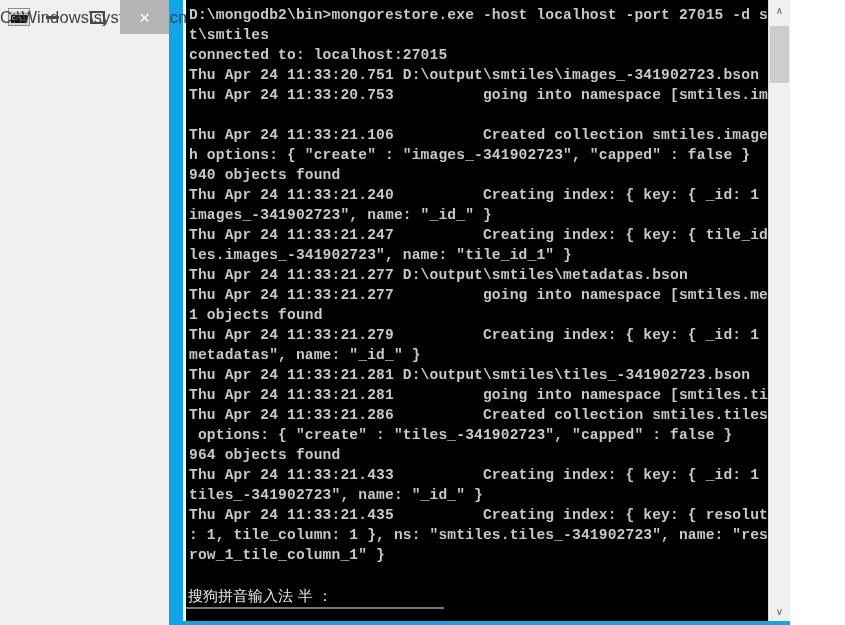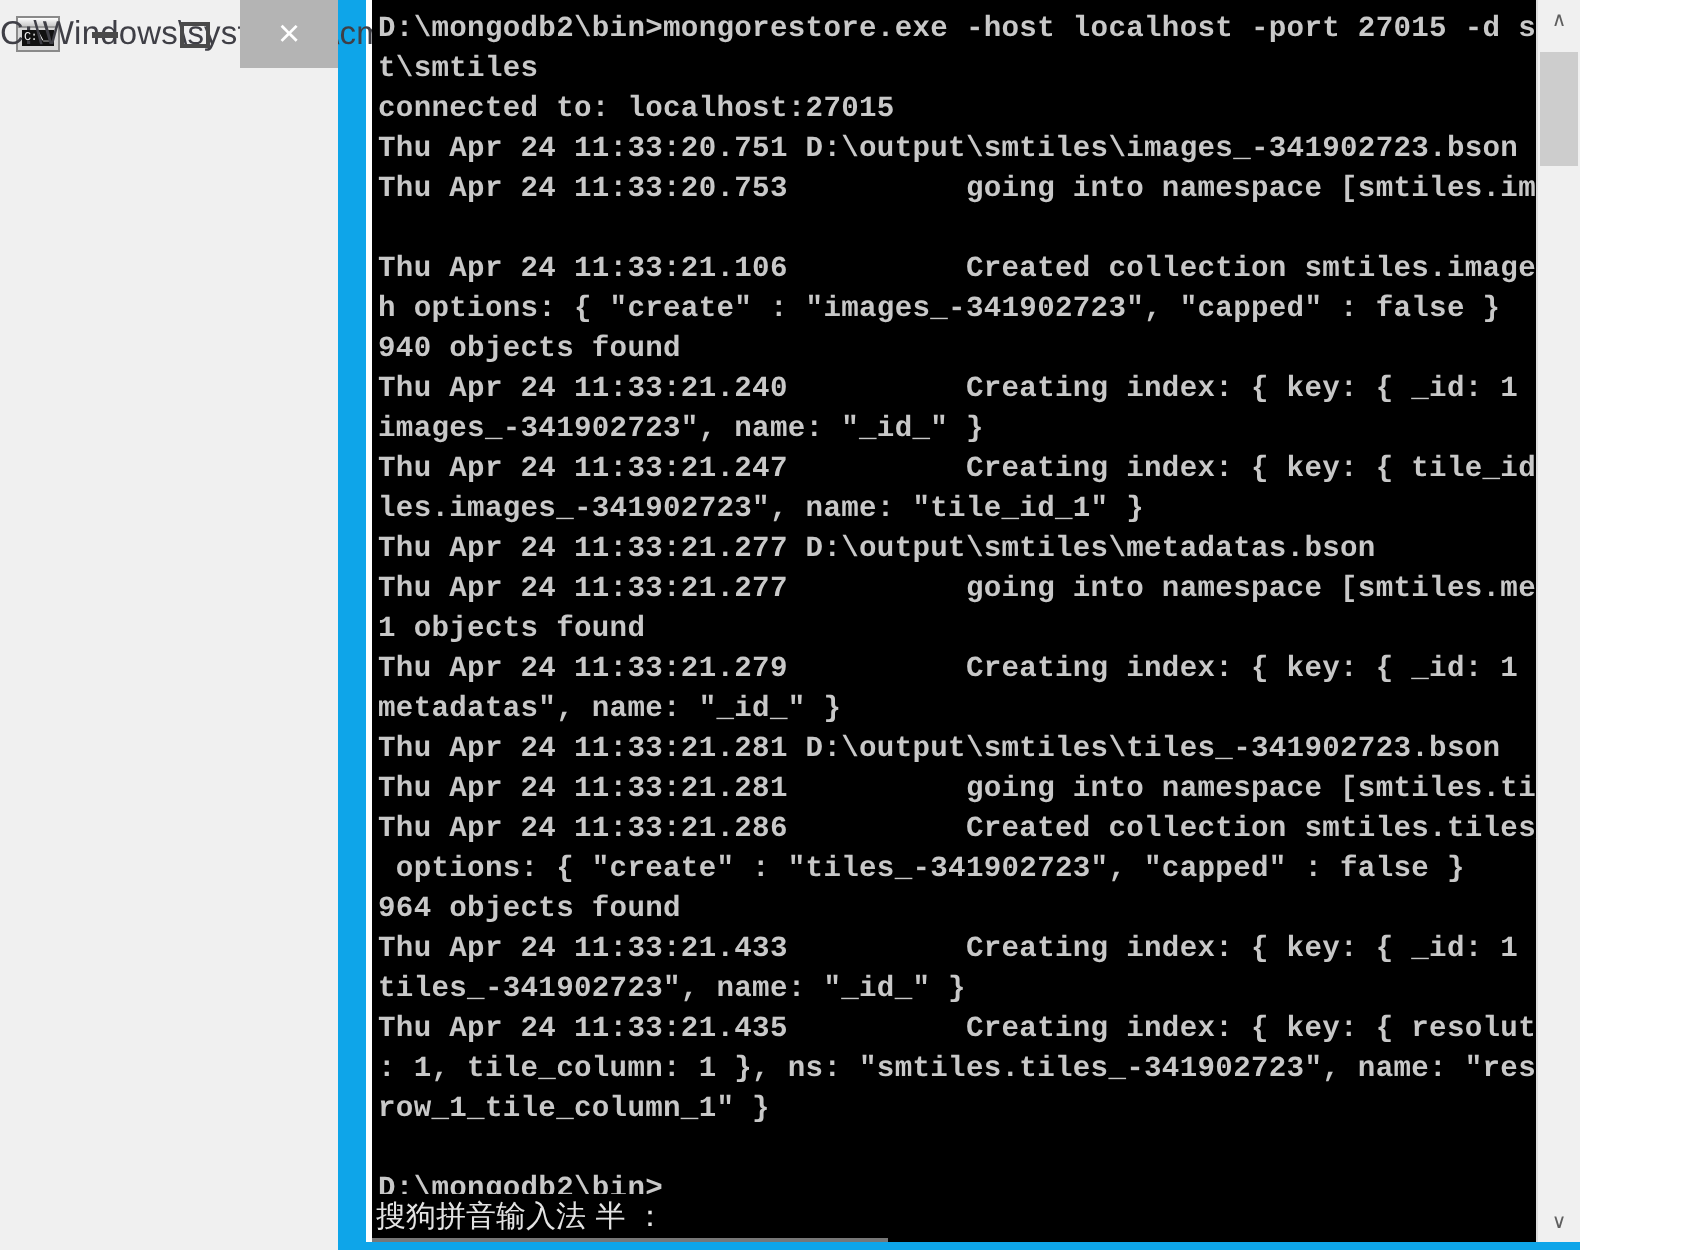--- a/index.html
+++ b/index.html
@@ -153,21 +153,21 @@
     bottom: 24px;
     color: #5a5a5a;
     font-family: "Liberation Serif", serif;
     font-size: 14px;
     letter-spacing: 0.6px;
     white-space: nowrap;
   }
   #ime-bar {
     position: absolute;
     left: 0;
-    bottom: 0;
+    bottom: 12px;
     width: 258px;
     height: 24px;
     background: #000000;
     border-bottom: 2px solid #777777;
     box-sizing: border-box;
     display: flex;
     align-items: center;
     color: #e4e4e4;
     font-family: "DejaVu Sans", sans-serif;
     font-size: 15px;

